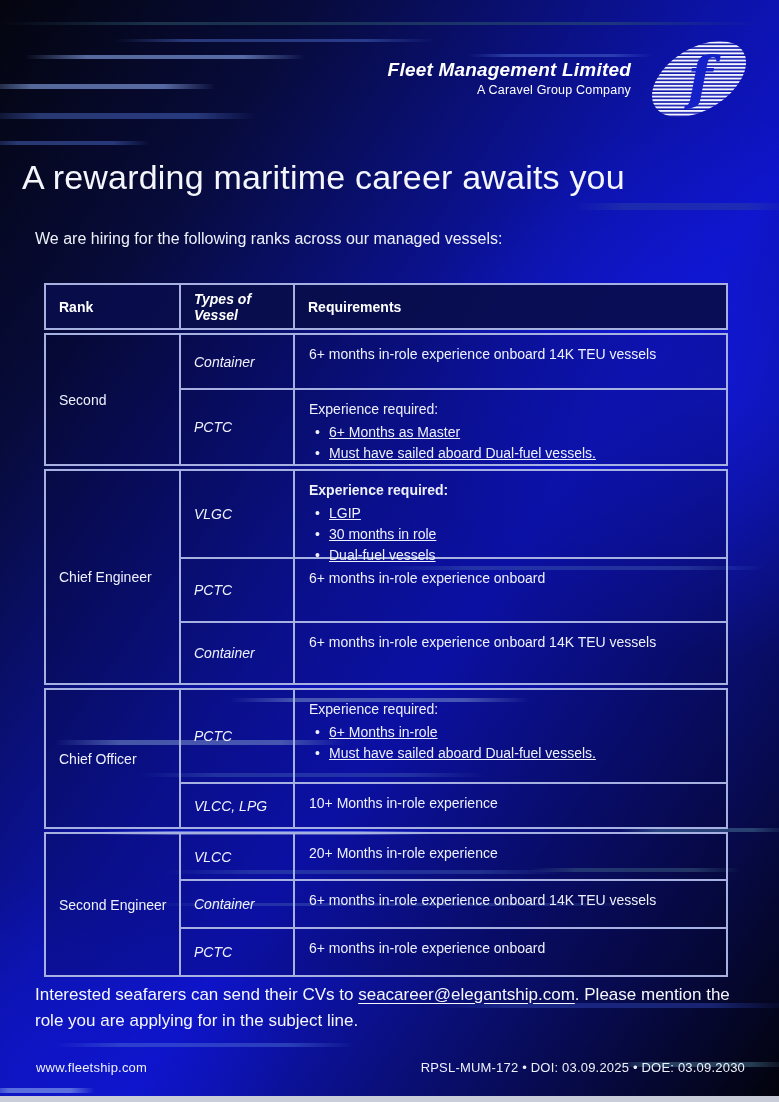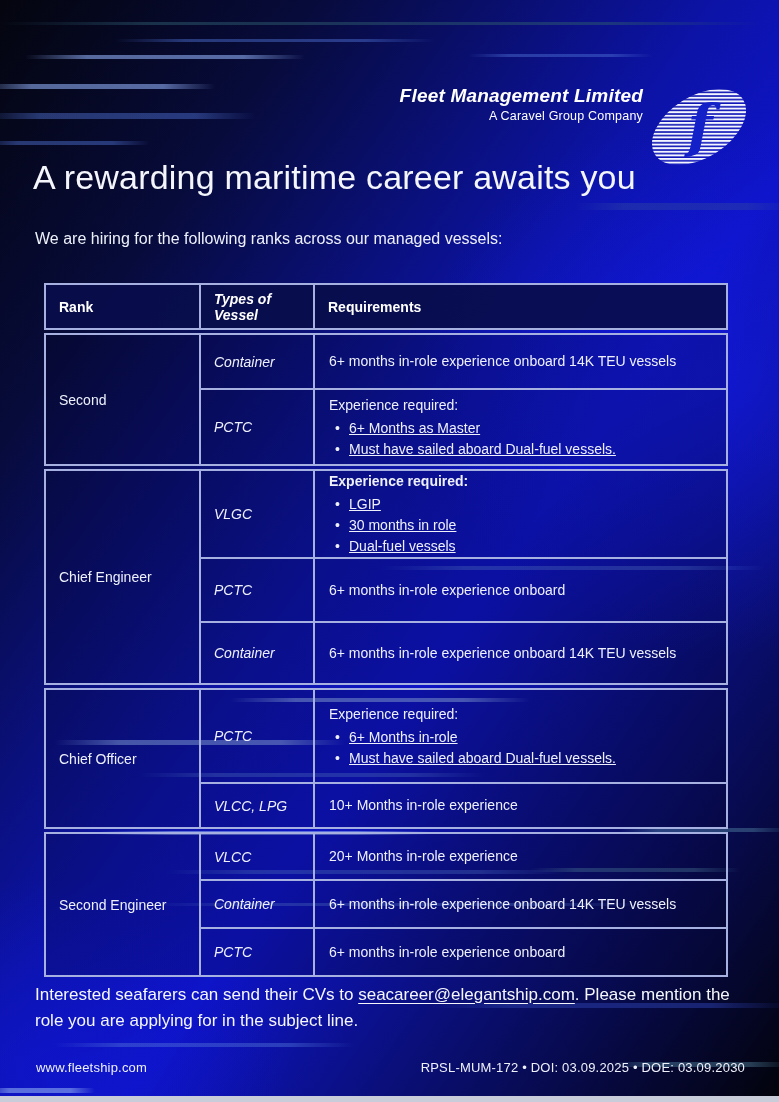--- a/index.html
+++ b/index.html
@@ -15,44 +15,44 @@
   .streak{position:absolute;border-radius:3px;z-index:1;}
   .s1{background:linear-gradient(90deg,rgba(140,170,240,0) 0%,rgba(140,170,240,.6) 22%,rgba(140,170,240,.6) 78%,rgba(140,170,240,0) 100%);}
   .s2{background:linear-gradient(90deg,rgba(80,115,215,0) 0%,rgba(80,115,215,.45) 22%,rgba(80,115,215,.45) 78%,rgba(80,115,215,0) 100%);}
   .s3{background:linear-gradient(90deg,rgba(45,90,110,0) 0%,rgba(45,90,110,.5) 20%,rgba(45,90,110,.5) 80%,rgba(45,90,110,0) 100%);}
   .s3b{background:linear-gradient(90deg,rgba(40,60,165,0) 0%,rgba(40,60,165,.55) 22%,rgba(40,60,165,.55) 78%,rgba(40,60,165,0) 100%);}
   .s4{background:linear-gradient(90deg,rgba(95,155,180,0) 0%,rgba(95,155,180,.38) 22%,rgba(95,155,180,.38) 78%,rgba(95,155,180,0) 100%);}
 
   .content{position:relative;z-index:2;}
 
   
-  .logo-area{position:absolute;top:38px;right:24px;display:flex;align-items:flex-start;z-index:2;margin-top:48px;}
+  .logo-area{position:absolute;top:38px;right:24px;display:flex;align-items:center;gap:12px;z-index:2;}
   .logo-text{text-align:right;line-height:1.1;}
   .logo-company{font-style:italic;font-weight:700;font-size:19px;letter-spacing:.2px;}
   .logo-tagline{font-weight:400;font-size:12.5px;margin-top:3px;letter-spacing:.2px;}
 
   
-  .page-title{position:absolute;left:33px;top:158px;font-size:34px;font-weight:400;letter-spacing:.2px;color:#f4f6fc;z-index:2;white-space:nowrap;}
+  .page-title{position:absolute;left:22px;top:158px;font-size:34px;font-weight:400;letter-spacing:.2px;color:#f4f6fc;z-index:2;white-space:nowrap;}
   .page-subtitle{position:absolute;left:35px;top:230px;font-size:16px;color:#eef1fa;z-index:2;}
 
   
   .table-wrap{position:absolute;left:44px;top:283px;width:684px;z-index:2;font-size:14px;}
   .thead,.tgroup{border:2px solid #a6b1e1;display:flex;box-sizing:border-box;}
   .thead{background:rgba(9,13,75,0.92);min-height:47px;}
   .tgroup{margin-top:3px;background:rgba(4,6,42,0.22);}
-  .h-rank,.rank-cell{width:155px;border-right:2px solid #a6b1e1;box-sizing:border-box;}
+  .h-rank,.rank-cell{width:135px;border-right:2px solid #a6b1e1;box-sizing:border-box;}
   .h-vessel,.vessel-cell{width:114px;border-right:2px solid #a6b1e1;box-sizing:border-box;font-style:italic;}
   .h-rank,.h-vessel,.h-req{display:flex;align-items:center;padding-left:13px;font-weight:700;font-size:14px;}
   .h-req{flex:1;}
   .rank-cell{display:flex;align-items:center;padding-left:13px;color:#eef1fc;}
   .rows{flex:1;display:flex;flex-direction:column;}
   .trow{display:flex;flex:1;}
   .trow + .trow{border-top:2px solid #a6b1e1;}
   .vessel-cell{display:flex;align-items:center;padding-left:13px;color:#eef1fc;}
-  .req-cell{flex:1;display:flex;flex-direction:column;justify-content:center;padding:9px 14px;box-sizing:border-box;color:#eef1fc;line-height:1.5;}
+  .req-cell{flex:1;display:flex;flex-direction:column;padding:9px 14px;box-sizing:border-box;color:#eef1fc;line-height:1.5;}
   .req-intro.bold{font-weight:700;}
   .req-list{list-style:none;margin:2px 0 0 0;padding:0;}
   .req-list li{position:relative;padding-left:20px;text-decoration:underline;}
   .req-list li::before{content:"•";position:absolute;left:6px;}
 
   
   .contact{position:absolute;left:35px;top:982px;width:707px;font-size:17px;line-height:1.5;z-index:2;color:#f5f7fd;}
   .email-link{text-decoration:underline;text-underline-offset:3px;color:#f5f7fd;}
   .bottom-bar{position:absolute;left:36px;right:34px;top:1060px;display:flex;justify-content:space-between;align-items:center;font-size:13px;letter-spacing:.2px;z-index:2;color:#eef1fa;}
   .bottom-strip{position:absolute;left:0;right:0;bottom:0;height:6px;background:#c9cdd9;z-index:3;}

